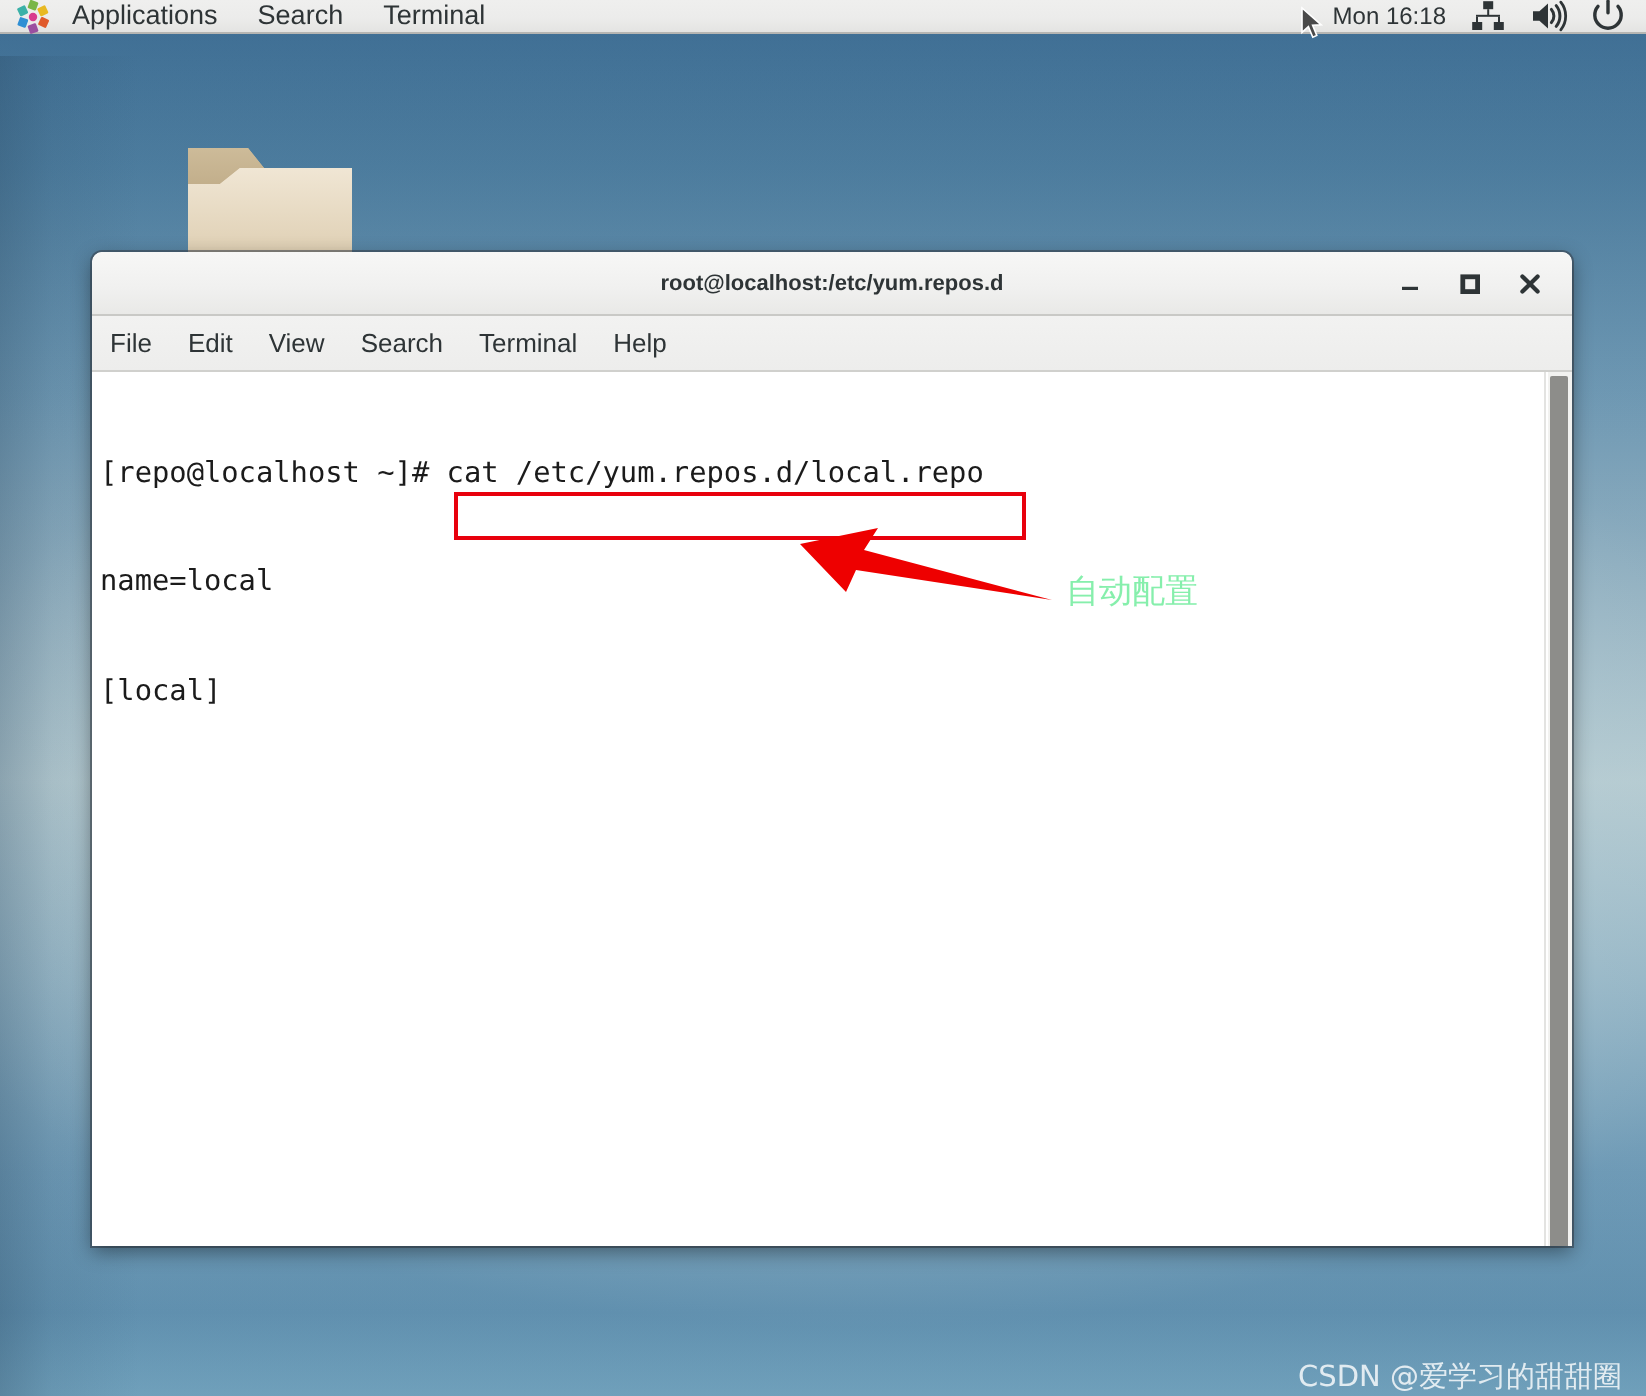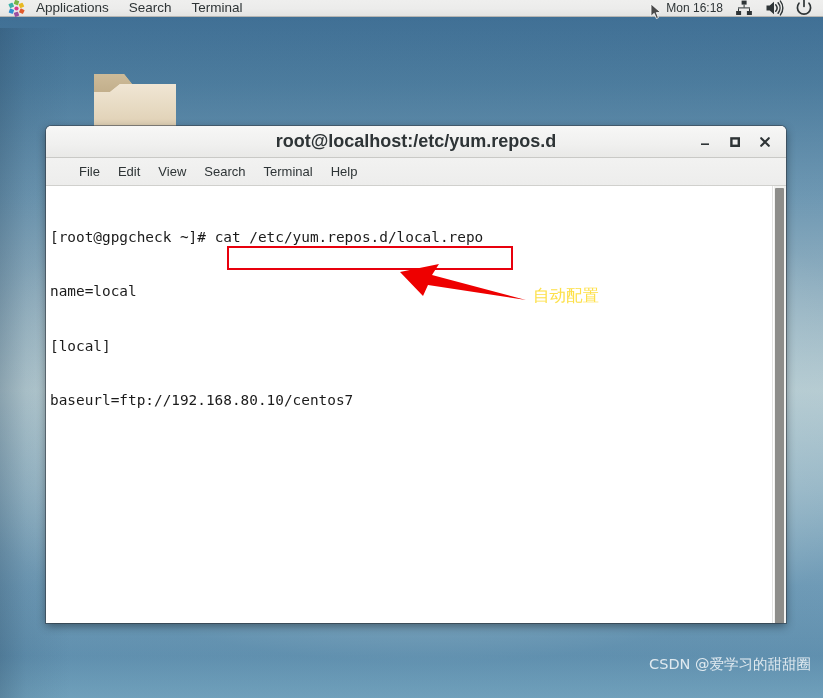--- a/index.html
+++ b/index.html
@@ -108,21 +108,21 @@
     background: linear-gradient(180deg, #f7f7f6 0%, #f0f0ef 60%, #e9e9e7 100%);
     border-bottom: 1px solid #c9c9c6;
     border-radius: 5px 5px 0 0;
     display: flex;
     align-items: center;
     position: relative;
   }
   #window-title {
     flex: 1 1 auto;
     text-align: center;
-    font-size: 18px;
+    font-size: 11px;
     font-weight: bold;
     color: #2e3436;
     padding-left: 96px;
     white-space: nowrap;
     overflow: hidden;
   }
   #win-buttons {
     display: flex;
     align-items: center;
     padding-right: 6px;
@@ -135,21 +135,21 @@
     justify-content: center;
     color: #2e3436;
   }
   #menu-bar {
     height: 27px;
     flex: none;
     background: linear-gradient(180deg, #f2f2f1 0%, #ededec 100%);
     border-bottom: 1px solid #d0d0cd;
     display: flex;
     align-items: center;
-    padding-left: 24px;
+    padding-left: 0;
   }
   .menu-item {
     font-size: 13px;
     color: #2e3436;
     padding: 0 9px;
     line-height: 26px;
     white-space: nowrap;
   }
   #term-body {
     flex: 1 1 auto;
@@ -210,31 +210,31 @@
     position: absolute;
     left: 396px; top: 258px;
     width: 132px; height: 48px;
     z-index: 30;
     pointer-events: none;
   }
   #annot-label {
     position: absolute;
     left: 533px; top: 285px;
     font-size: 16.5px;
-    color: #fde047;
+    color: #86efac;
     white-space: nowrap;
     z-index: 30;
     font-family: Liberation Mono, monospace;
     text-align: right;
   }
 
   
   #watermark {
     position: absolute;
-    right: 12px; bottom: 24px;
+    right: 12px; bottom: 0;
     font-size: 14.5px;
     color: rgba(255,255,255,0.80);
     white-space: nowrap;
     z-index: 25;
     font-family: "DejaVu Sans", sans-serif;
   }
 
   
   #mouse-pointer {
     position: absolute;
@@ -352,24 +352,23 @@
     <div class="menu-item">Terminal</div>
     <div class="menu-item">Help</div>
   </div>
 
   <div id="term-body">
     <div id="term-screen">
 
       <div id="cmd-highlight-box"></div>
 
       <div id="term-text">
-        <div class="tline"><span>[root@gpgcheck ~]# </span><span>cat /etc/yum.repos.d/local.repo</span></div>
+        <div class="tline"><span>[repo@localhost ~]# </span><span>cat /etc/yum.repos.d/local.repo</span></div>
         <div class="tline">name=local</div>
         <div class="tline">[local]</div>
-        <div class="tline">baseurl=ftp://192.168.80.10/centos7</div>
         
         
       </div>
     </div>
 
     <div id="term-scrollbar">
       <div id="term-scrollbar-trough"></div>
       <div id="term-scrollbar-thumb"></div>
     </div>
   </div>

